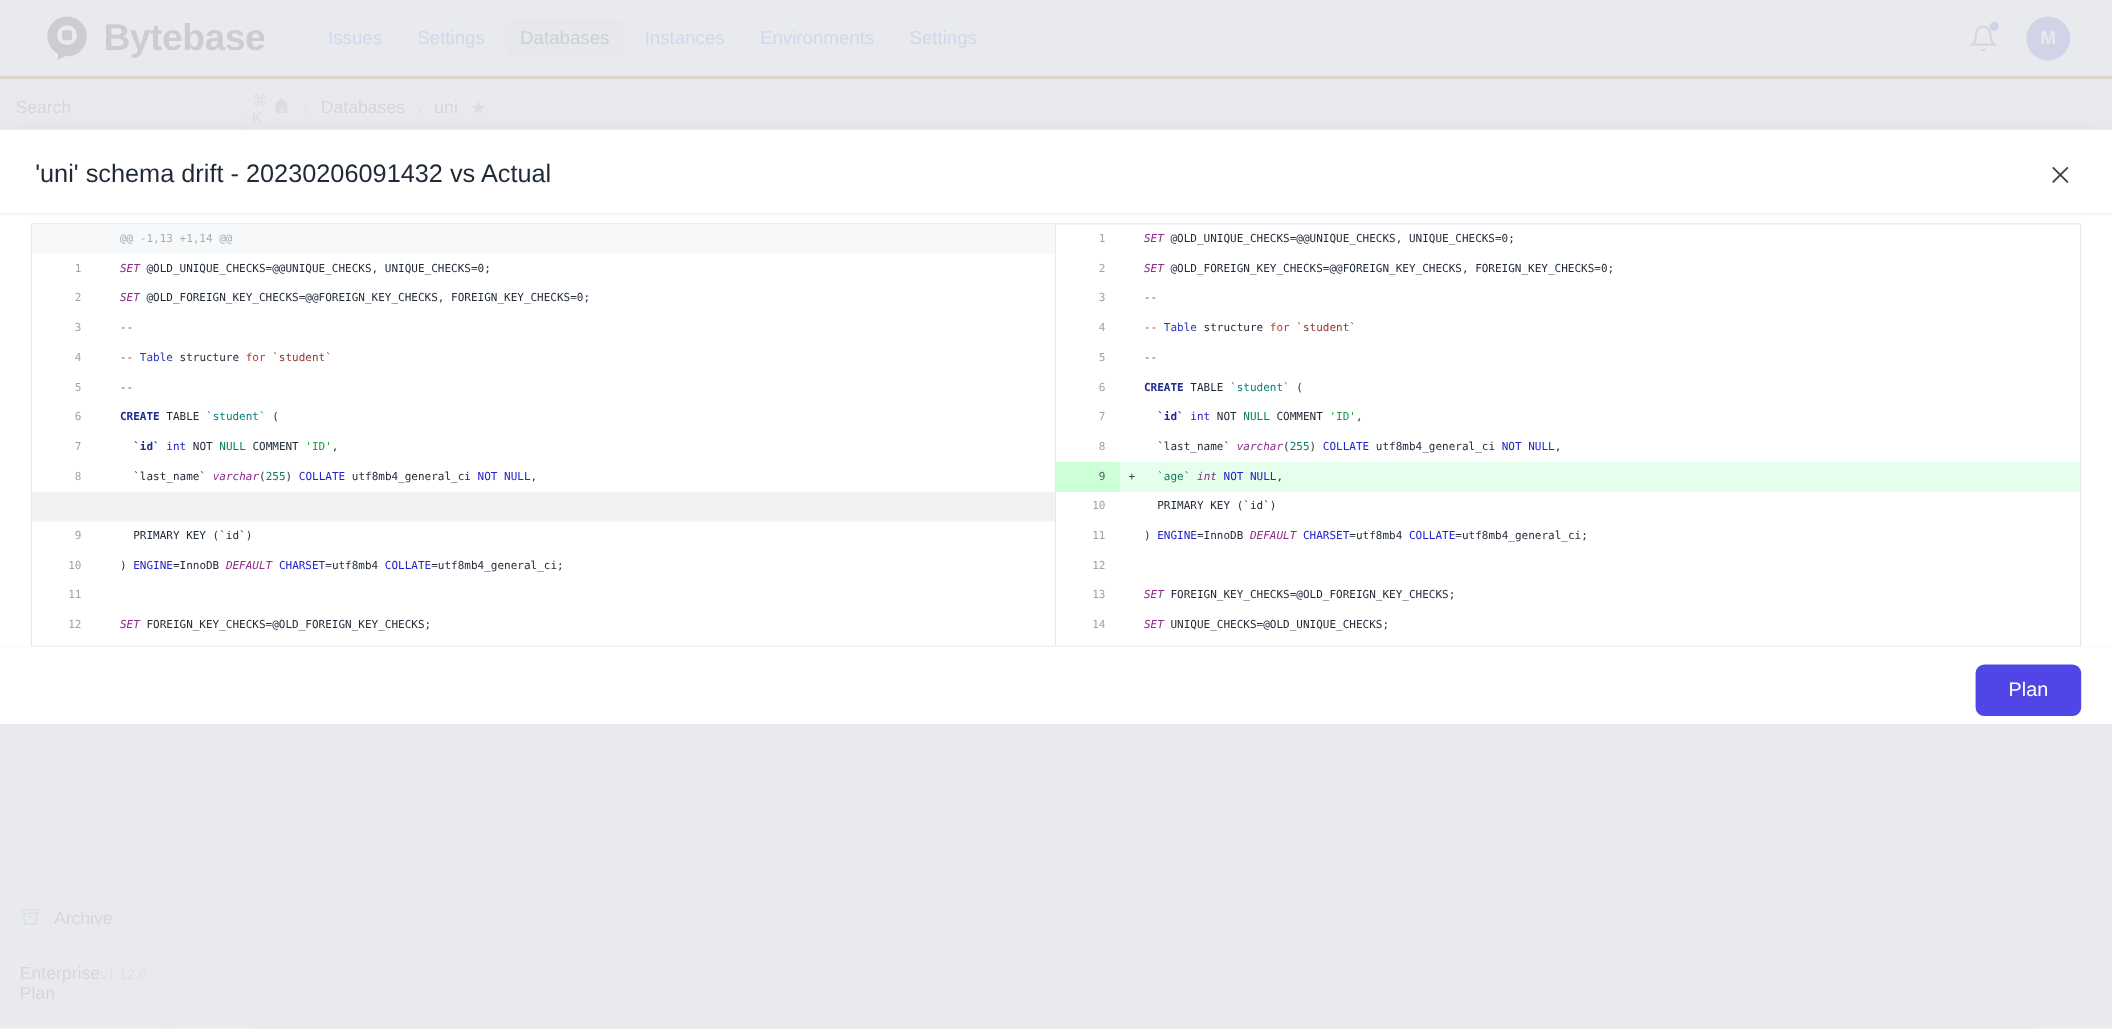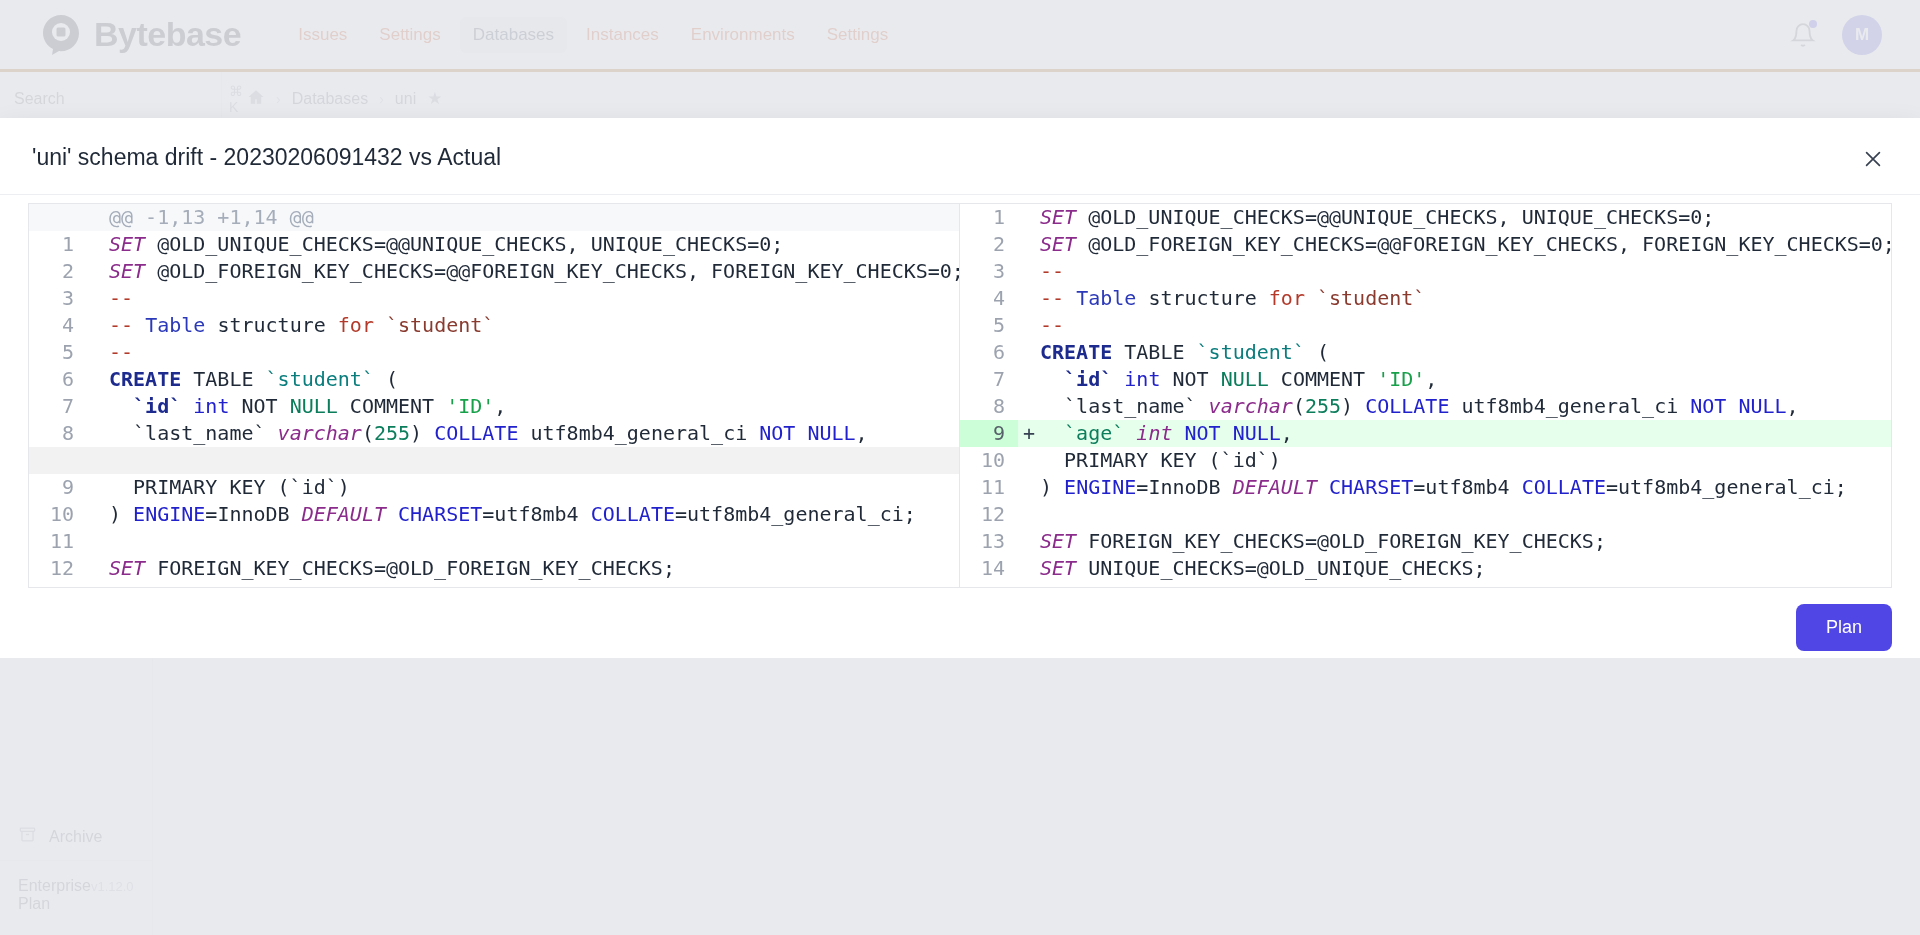--- a/index.html
+++ b/index.html
@@ -23,21 +23,21 @@
     border-bottom: 3px solid #a16207;
   }
   .logo-wrap { display: flex; align-items: center; gap: 10px; }
   .logo-mark { width: 46px; height: 46px; }
   .logo-text {
     font-size: 34px; font-weight: bold; letter-spacing: -0.5px;
     color: #2f3640;
   }
   .nav-links { display: flex; align-items: center; margin-left: 44px; gap: 6px; }
   .nav-link {
-    font-size: 17px; color: #c2410c;
+    font-size: 17px; color: #3b82f6;
     padding: 8px 13px; border-radius: 6px;
     cursor: pointer; white-space: nowrap;
   }
   .nav-link.active { background: #eceef1; color: #374151; }
   .topnav-right {
     margin-left: auto; display: flex; align-items: center; gap: 26px;
   }
   .bell { position: relative; width: 26px; height: 28px; }
   .bell-dot {
     position: absolute; right: -1px; top: -1px;
@@ -128,21 +128,21 @@
     flex: 1; overflow: hidden;
     padding: 8px 28px 0 28px;
   }
 
   
   .diff {
     border: 1px solid #e5e7eb;
     height: 100%;
     overflow: hidden;
     font-family: "DejaVu Sans Mono", monospace;
-    font-size: 20px;
+    font-size: 10px;
     line-height: 27px;
   }
   .diff-grid { display: grid; grid-template-columns: 1fr 1fr; }
   .pane { min-width: 0; }
   .pane.left { border-right: 1px solid #e5e7eb; }
   .row { display: flex; align-items: flex-start; white-space: pre; }
   .gutter {
     width: 58px; flex: 0 0 58px;
     text-align: right; padding-right: 13px;
     color: #9ca3af; user-select: none;

